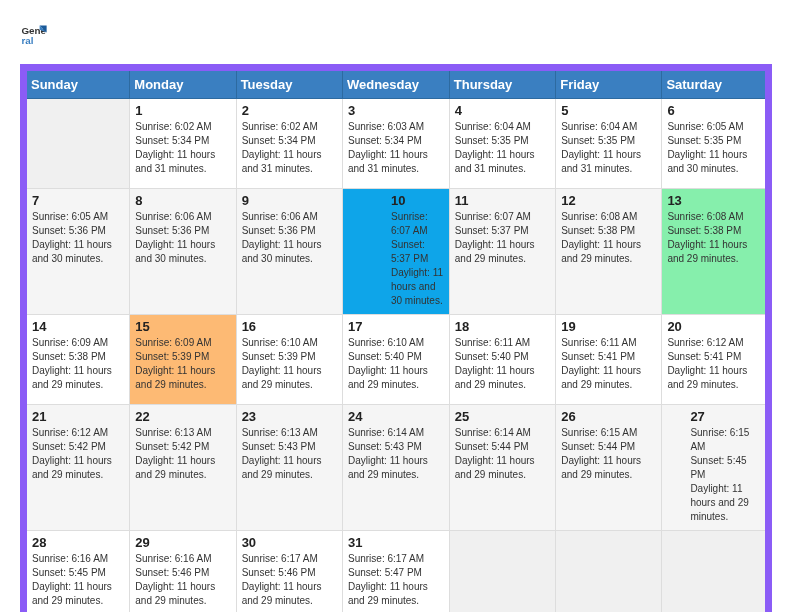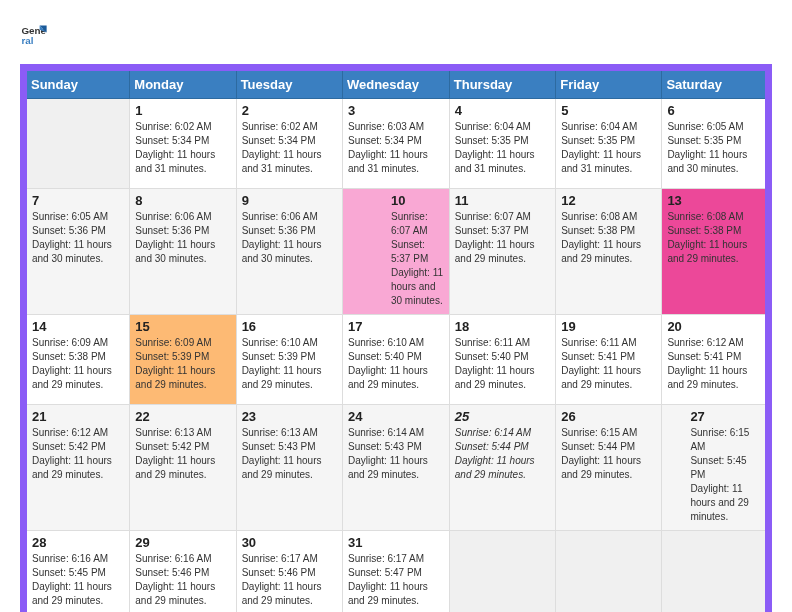--- a/index.html
+++ b/index.html
@@ -151,33 +151,33 @@
           <div class="day-info">Sunrise: 6:05 AM<br>Sunset: 5:36 PM<br>Daylight: 11 hours and 30 minutes.</div>
         </td>
         <td style="background: rgb(245, 245, 245);">
           <div class="day-num">8</div>
           <div class="day-info">Sunrise: 6:06 AM<br>Sunset: 5:36 PM<br>Daylight: 11 hours and 30 minutes.</div>
         </td>
         <td style="background: rgb(245, 245, 245);">
           <div class="day-num">9</div>
           <div class="day-info">Sunrise: 6:06 AM<br>Sunset: 5:36 PM<br>Daylight: 11 hours and 30 minutes.</div>
         </td>
-        <td style="background: #f9a8d4; padding-left: 48px;">
+        <td style="background: #0ea5e9; padding-left: 48px;">
           <div class="day-num">10</div>
           <div class="day-info">Sunrise: 6:07 AM<br>Sunset: 5:37 PM<br>Daylight: 11 hours and 30 minutes.</div>
         </td>
         <td style="background: rgb(245, 245, 245);">
           <div class="day-num">11</div>
           <div class="day-info">Sunrise: 6:07 AM<br>Sunset: 5:37 PM<br>Daylight: 11 hours and 29 minutes.</div>
         </td>
         <td style="background: rgb(245, 245, 245);">
           <div class="day-num">12</div>
           <div class="day-info">Sunrise: 6:08 AM<br>Sunset: 5:38 PM<br>Daylight: 11 hours and 29 minutes.</div>
         </td>
-        <td style="background: #ec4899; margin-top: 48px;">
+        <td style="background: #86efac; margin-top: 48px;">
           <div class="day-num">13</div>
           <div class="day-info">Sunrise: 6:08 AM<br>Sunset: 5:38 PM<br>Daylight: 11 hours and 29 minutes.</div>
         </td>
       </tr>
       <tr>
         <td style="background: rgb(255, 255, 255);">
           <div class="day-num">14</div>
           <div class="day-info">Sunrise: 6:09 AM<br>Sunset: 5:38 PM<br>Daylight: 11 hours and 29 minutes.</div>
         </td>
         <td style="background: #fdba74;">
@@ -215,21 +215,21 @@
           <div class="day-info">Sunrise: 6:13 AM<br>Sunset: 5:42 PM<br>Daylight: 11 hours and 29 minutes.</div>
         </td>
         <td style="background: rgb(245, 245, 245);">
           <div class="day-num">23</div>
           <div class="day-info">Sunrise: 6:13 AM<br>Sunset: 5:43 PM<br>Daylight: 11 hours and 29 minutes.</div>
         </td>
         <td style="background: rgb(245, 245, 245);">
           <div class="day-num">24</div>
           <div class="day-info">Sunrise: 6:14 AM<br>Sunset: 5:43 PM<br>Daylight: 11 hours and 29 minutes.</div>
         </td>
-        <td style="background: rgb(245, 245, 245); font-style: italic;">
+        <td style="background: rgb(245, 245, 245);">
           <div class="day-num">25</div>
           <div class="day-info">Sunrise: 6:14 AM<br>Sunset: 5:44 PM<br>Daylight: 11 hours and 29 minutes.</div>
         </td>
         <td style="background: rgb(245, 245, 245);">
           <div class="day-num">26</div>
           <div class="day-info">Sunrise: 6:15 AM<br>Sunset: 5:44 PM<br>Daylight: 11 hours and 29 minutes.</div>
         </td>
         <td style="background: rgb(245, 245, 245); padding-left: 28px;">
           <div class="day-num">27</div>
           <div class="day-info">Sunrise: 6:15 AM<br>Sunset: 5:45 PM<br>Daylight: 11 hours and 29 minutes.</div>

